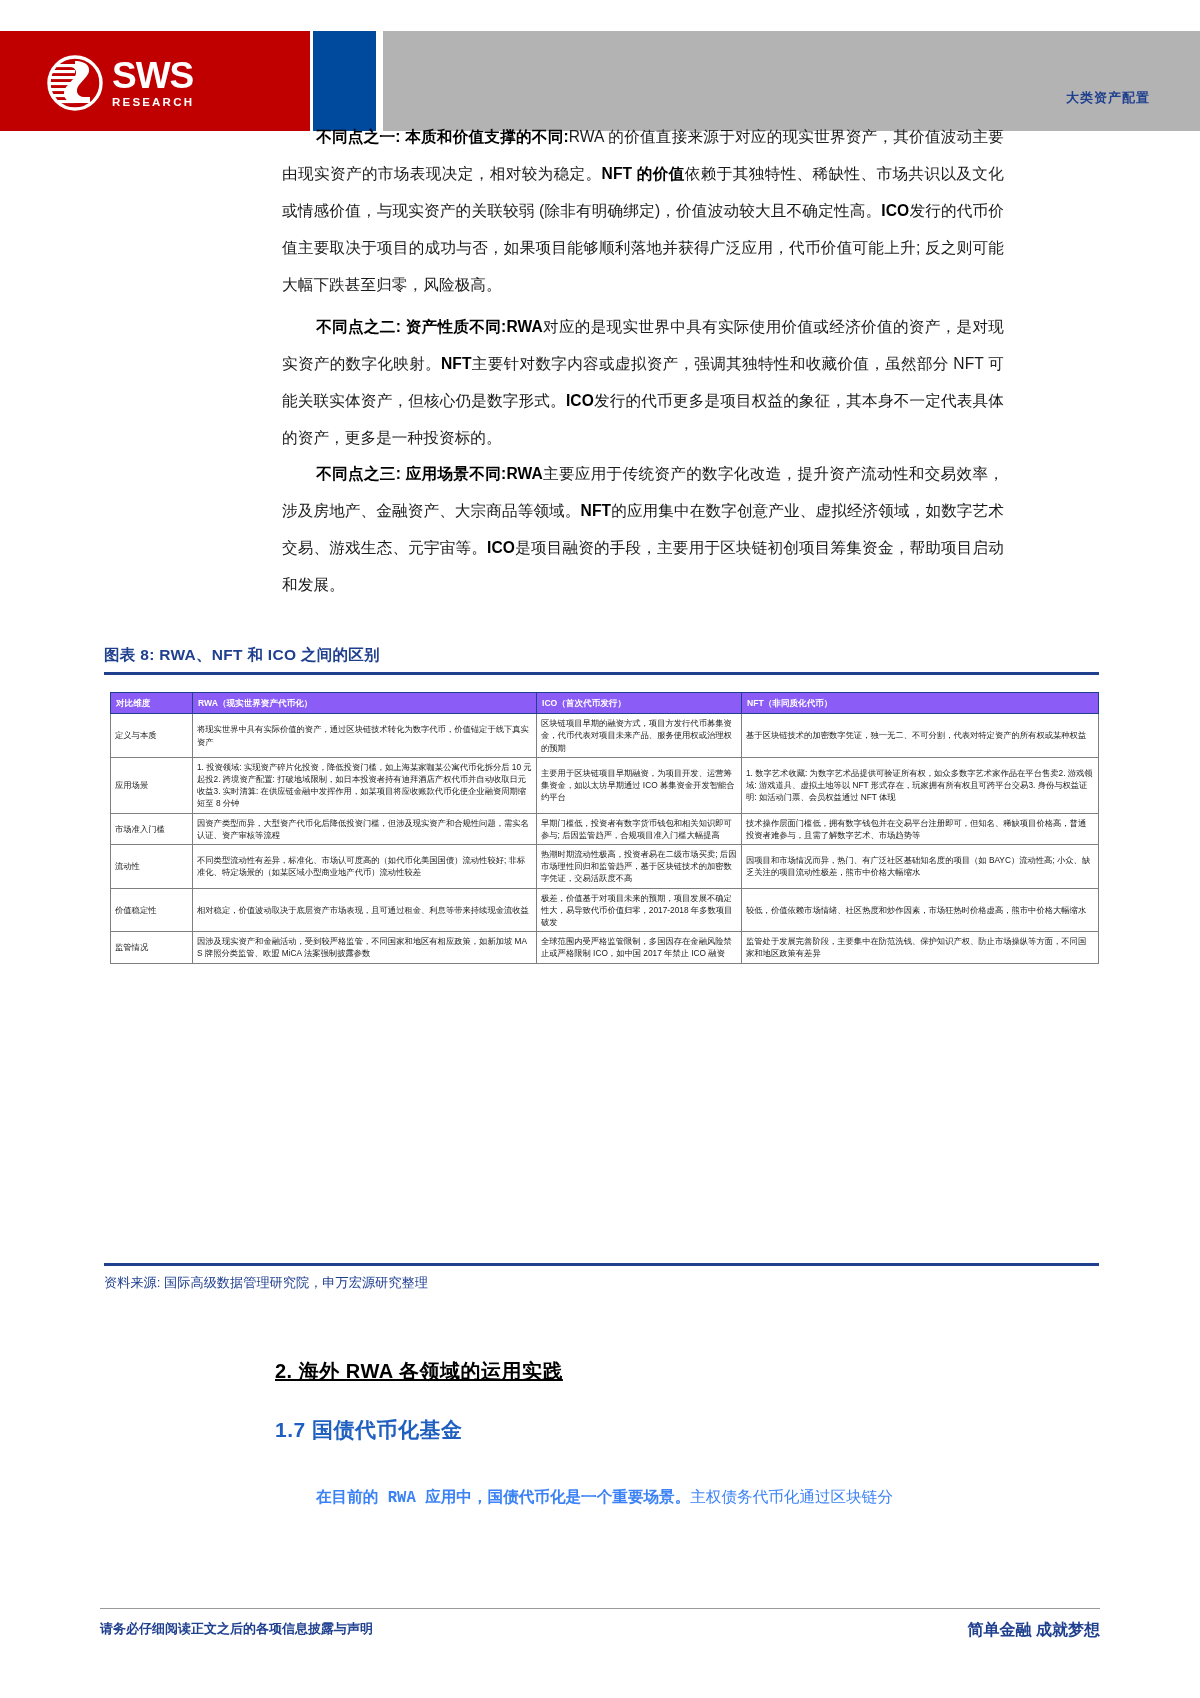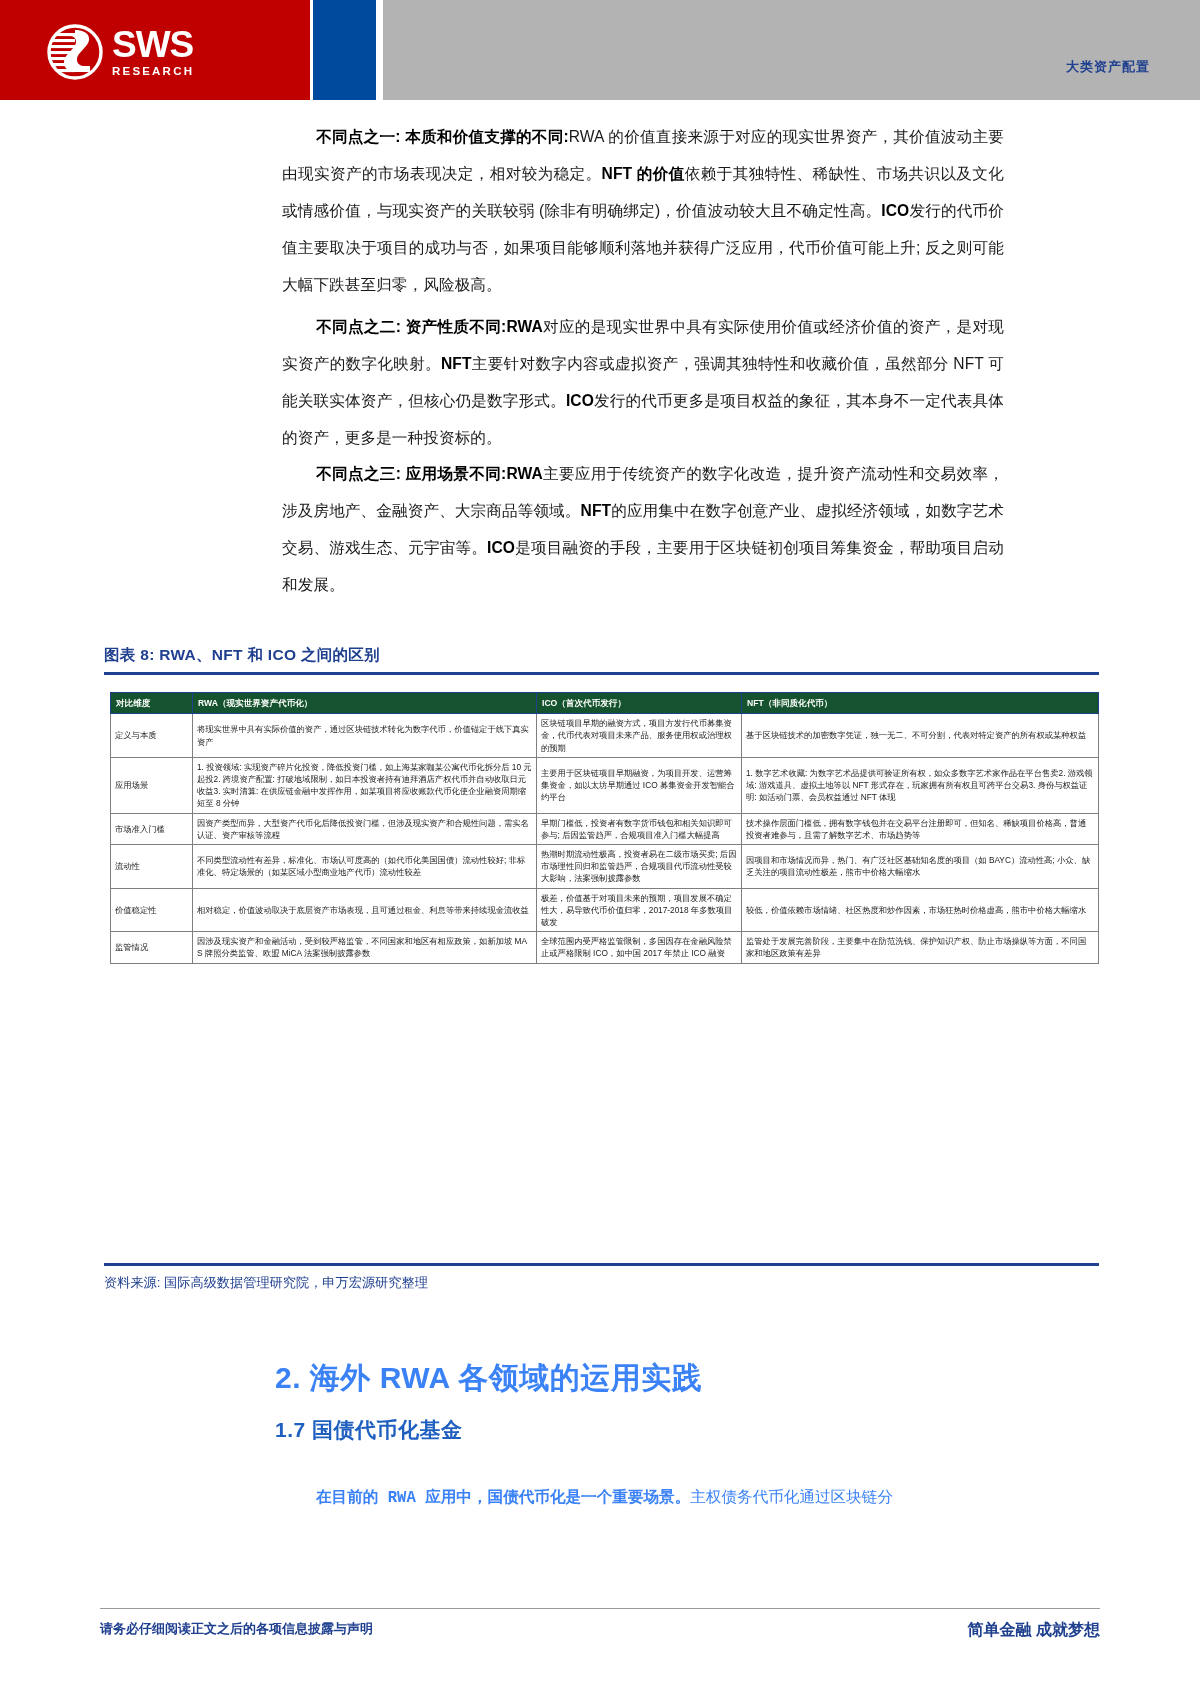--- a/index.html
+++ b/index.html
@@ -5,21 +5,21 @@
   * { margin:0; padding:0; box-sizing:border-box; }
   body {
     width:1200px; height:1698px;
     background:#ffffff;
     font-family:"Liberation Sans","DejaVu Sans",sans-serif;
     position:relative;
     overflow:hidden;
   }
 
   
-  .header { position:relative; height:100px; width:1200px; }
+  .header { position:relative; height:100px; width:1200px;margin-top:31px; }
   .hdr-red {
     position:absolute; left:0; top:0; width:310px; height:100px;
     background:#c00000;
   }
   .hdr-blue {
     position:absolute; left:313px; top:0; width:63px; height:100px;
     background:#004a9e;
   }
   .hdr-grey {
     position:absolute; left:383px; top:0; right:0; height:100px;
@@ -83,21 +83,21 @@
     color:#1a1a1a;
   }
   .tbl th, .tbl td {
     border:1px solid #7f7f7f;
     vertical-align:middle;
     padding:3px 4px;
     line-height:12.2px;
     word-break:break-all;
   }
   .tbl thead th {
-    background:#14532d;
+    background:#8b5cf6;
     color:#ffffff;
     font-weight:bold;
     font-size:8.6px;
     text-align:left;
     padding:4px 5px;
     border:1px solid #1f3f8f;
     height:16px;
   }
   .col-dim { width:82px; }
   .col-rwa { width:344px; }
@@ -110,22 +110,23 @@
     background:#1f3f8f; top:1163px;
   }
   .source {
     position:absolute; left:104px; top:1174px;
     font-size:13.2px; color:#1f3f8f;
   }
 
   
   .h1-sec {
     position:absolute; left:275px; top:1258px;
-    font-size:30px; font-weight:bold; color:#3b82f6;
+    font-size:20px; font-weight:bold; color:#000000;
     letter-spacing:0.5px;
+    text-decoration:underline;
   }
   .h2-sec {
     position:absolute; left:275px; top:1316px;
     font-size:21px; font-weight:bold; color:#1f5fbf;
     letter-spacing:0.5px;
   }
   .p4 {
     position:absolute; left:282px; top:1380px; width:722px;
     font-size:15.6px; line-height:37px; color:#3b82f6;
     text-align:justify;
@@ -236,21 +237,21 @@
       </tr>
       <tr>
         <td class="cell-dim">市场准入门槛</td>
         <td>因资产类型而异，大型资产代币化后降低投资门槛，但涉及现实资产和合规性问题，需实名认证、资产审核等流程</td>
         <td>早期门槛低，投资者有数字货币钱包和相关知识即可参与; 后因监管趋严，合规项目准入门槛大幅提高</td>
         <td>技术操作层面门槛低，拥有数字钱包并在交易平台注册即可，但知名、稀缺项目价格高，普通投资者难参与，且需了解数字艺术、市场趋势等</td>
       </tr>
       <tr>
         <td class="cell-dim">流动性</td>
         <td>不同类型流动性有差异，标准化、市场认可度高的（如代币化美国国债）流动性较好; 非标准化、特定场景的（如某区域小型商业地产代币）流动性较差</td>
-        <td>热潮时期流动性极高，投资者易在二级市场买卖; 后因市场理性回归和监管趋严，合规项目代币流动性受较大影响，法案强制披露参数</td>
+        <td>热潮时期流动性极高，投资者易在二级市场买卖; 后因市场理性回归和监管趋严，基于区块链技术的加密数字凭证，交易活跃度不高</td>
         <td>因项目和市场情况而异，热门、有广泛社区基础知名度的项目（如 BAYC）流动性高; 小众、缺乏关注的项目流动性极差，熊市中价格大幅缩水</td>
       </tr>
       <tr>
         <td class="cell-dim">价值稳定性</td>
         <td>相对稳定，价值波动取决于底层资产市场表现，且可通过租金、利息等带来持续现金流收益</td>
         <td>极差，价值基于对项目未来的预期，项目发展不确定性大，易导致代币价值归零，2017-2018 年多数项目破发</td>
         <td>较低，价值依赖市场情绪、社区热度和炒作因素，市场狂热时价格虚高，熊市中价格大幅缩水</td>
       </tr>
       <tr>
         <td class="cell-dim">监管情况</td>

